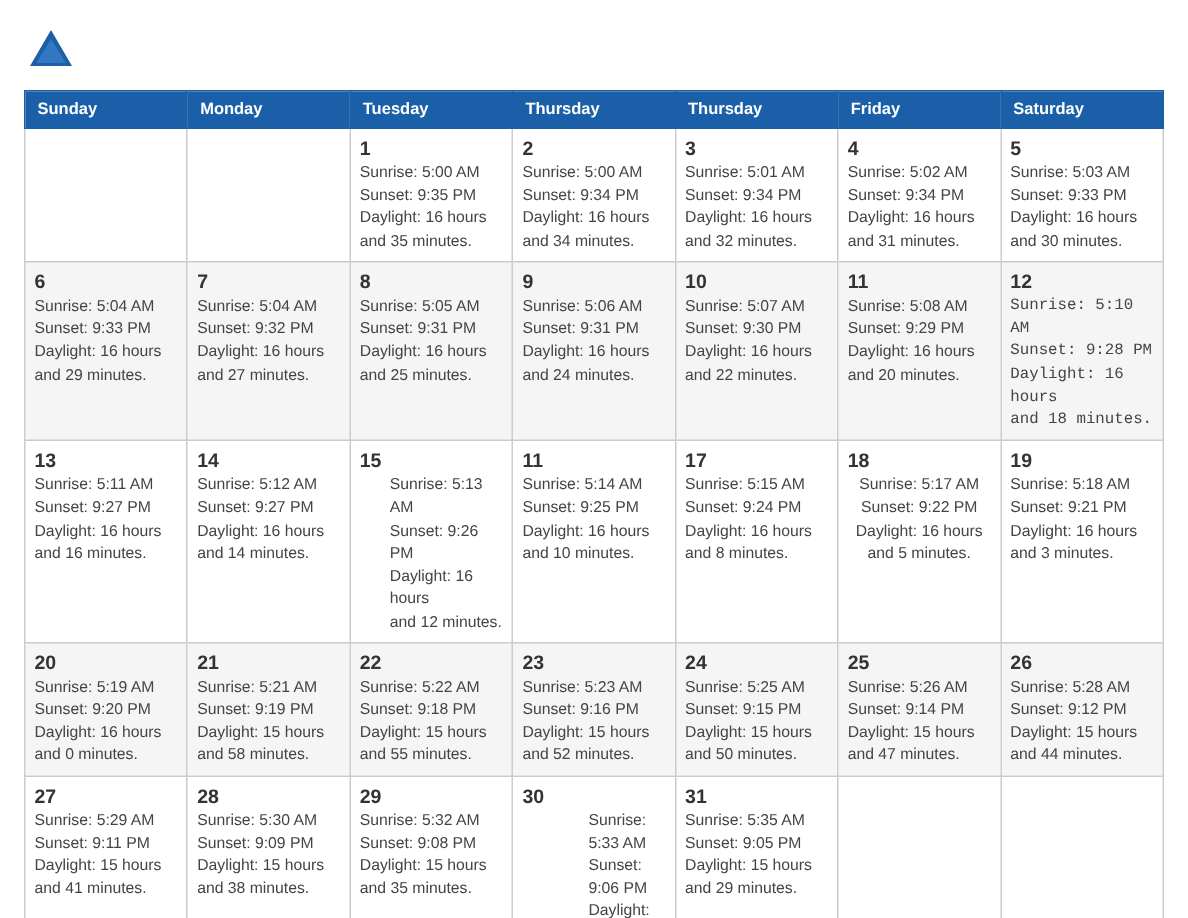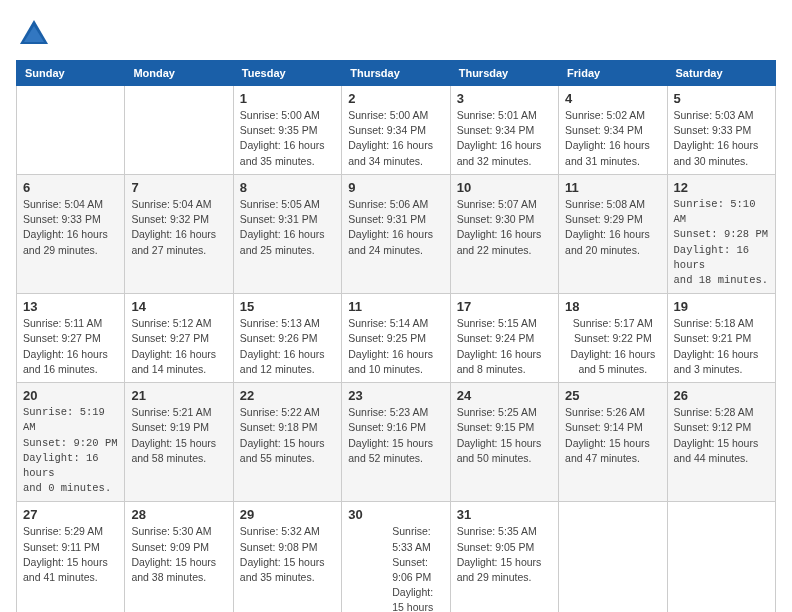--- a/index.html
+++ b/index.html
@@ -227,21 +227,21 @@
         </td>
         <td>
           <span class="day-num">14</span>
           <div class="day-info" style="white-space: pre-line;">Sunrise: 5:12 AM
 Sunset: 9:27 PM
 Daylight: 16 hours
 and 14 minutes.</div>
         </td>
         <td>
           <span class="day-num">15</span>
-          <div class="day-info" style="white-space: pre-line;">Sunrise: 5:13 AM
+          <div class="day-info" style="white-space: pre-line; margin-left: 20px;">Sunrise: 5:13 AM
 Sunset: 9:26 PM
 Daylight: 16 hours
 and 12 minutes.</div>
         </td>
         <td>
           <span class="day-num">11</span>
           <div class="day-info" style="white-space: pre-line;">Sunrise: 5:14 AM
 Sunset: 9:25 PM
 Daylight: 16 hours
 and 10 minutes.</div>
@@ -264,21 +264,21 @@
           <span class="day-num">19</span>
           <div class="day-info" style="white-space: pre-line;">Sunrise: 5:18 AM
 Sunset: 9:21 PM
 Daylight: 16 hours
 and 3 minutes.</div>
         </td>
       </tr>
       <tr>
         <td>
           <span class="day-num">20</span>
-          <div class="day-info" style="white-space: pre-line; font-family: Liberation Mono, monospace;">Sunrise: 5:19 AM
+          <div class="day-info" style="white-space: pre-line;">Sunrise: 5:19 AM
 Sunset: 9:20 PM
 Daylight: 16 hours
 and 0 minutes.</div>
         </td>
         <td>
           <span class="day-num">21</span>
           <div class="day-info" style="white-space: pre-line;">Sunrise: 5:21 AM
 Sunset: 9:19 PM
 Daylight: 15 hours
 and 58 minutes.</div>

